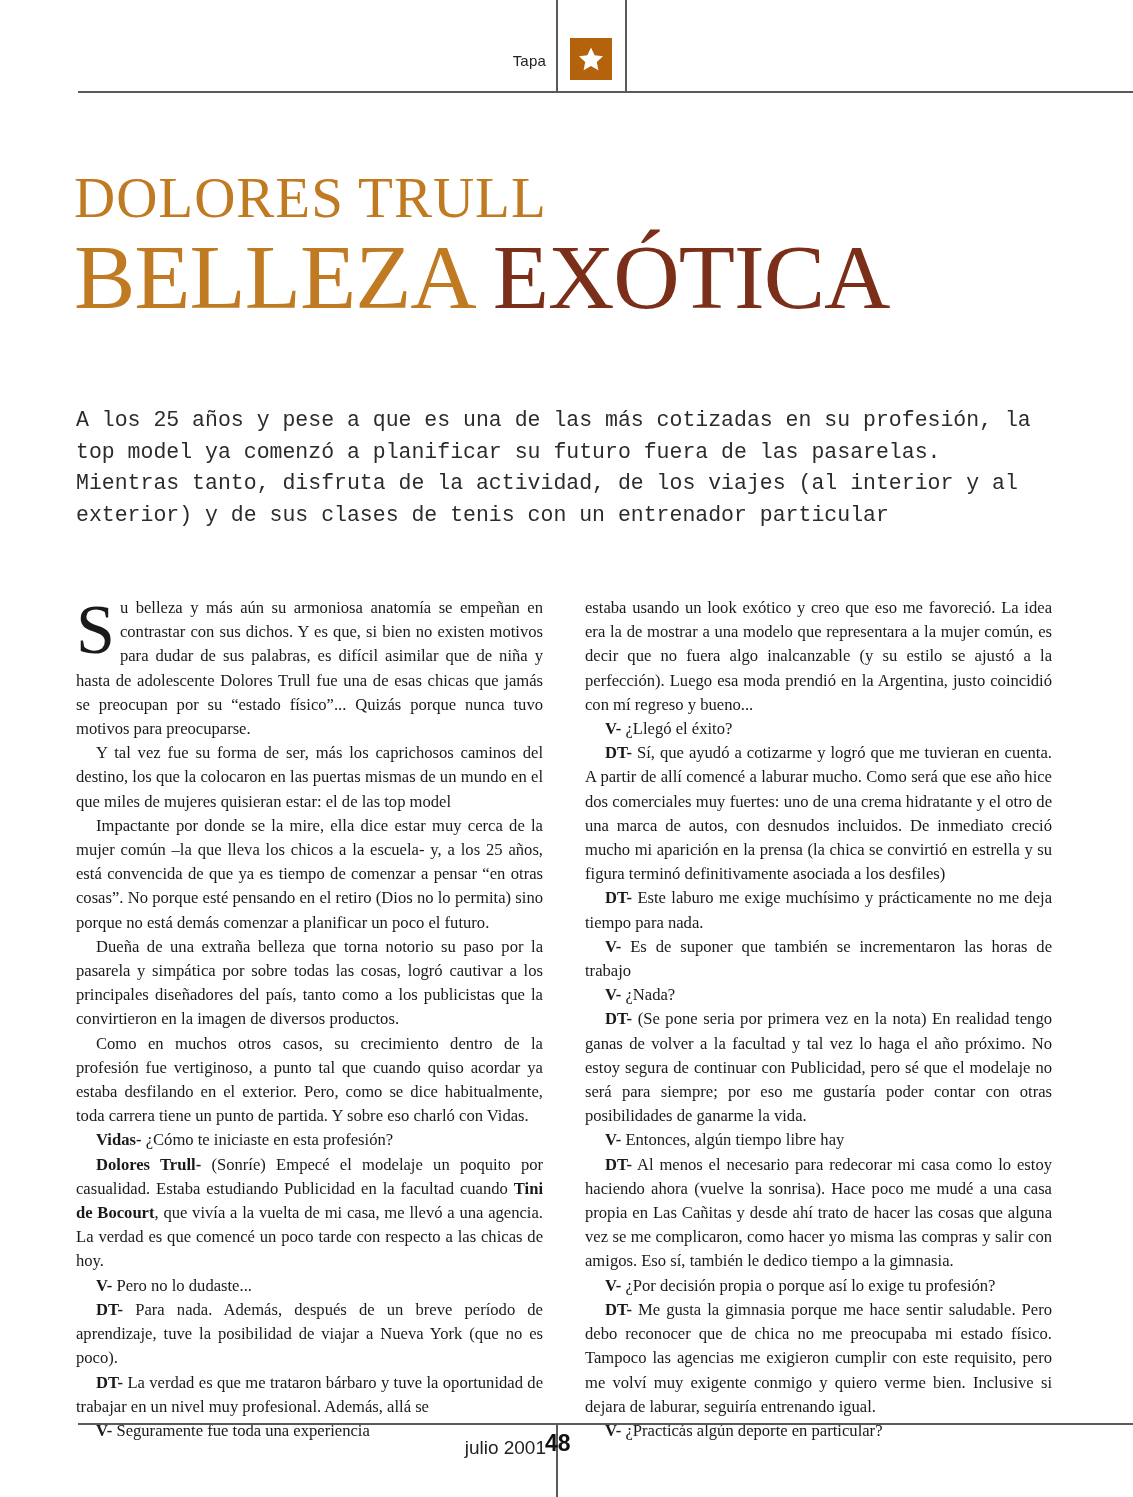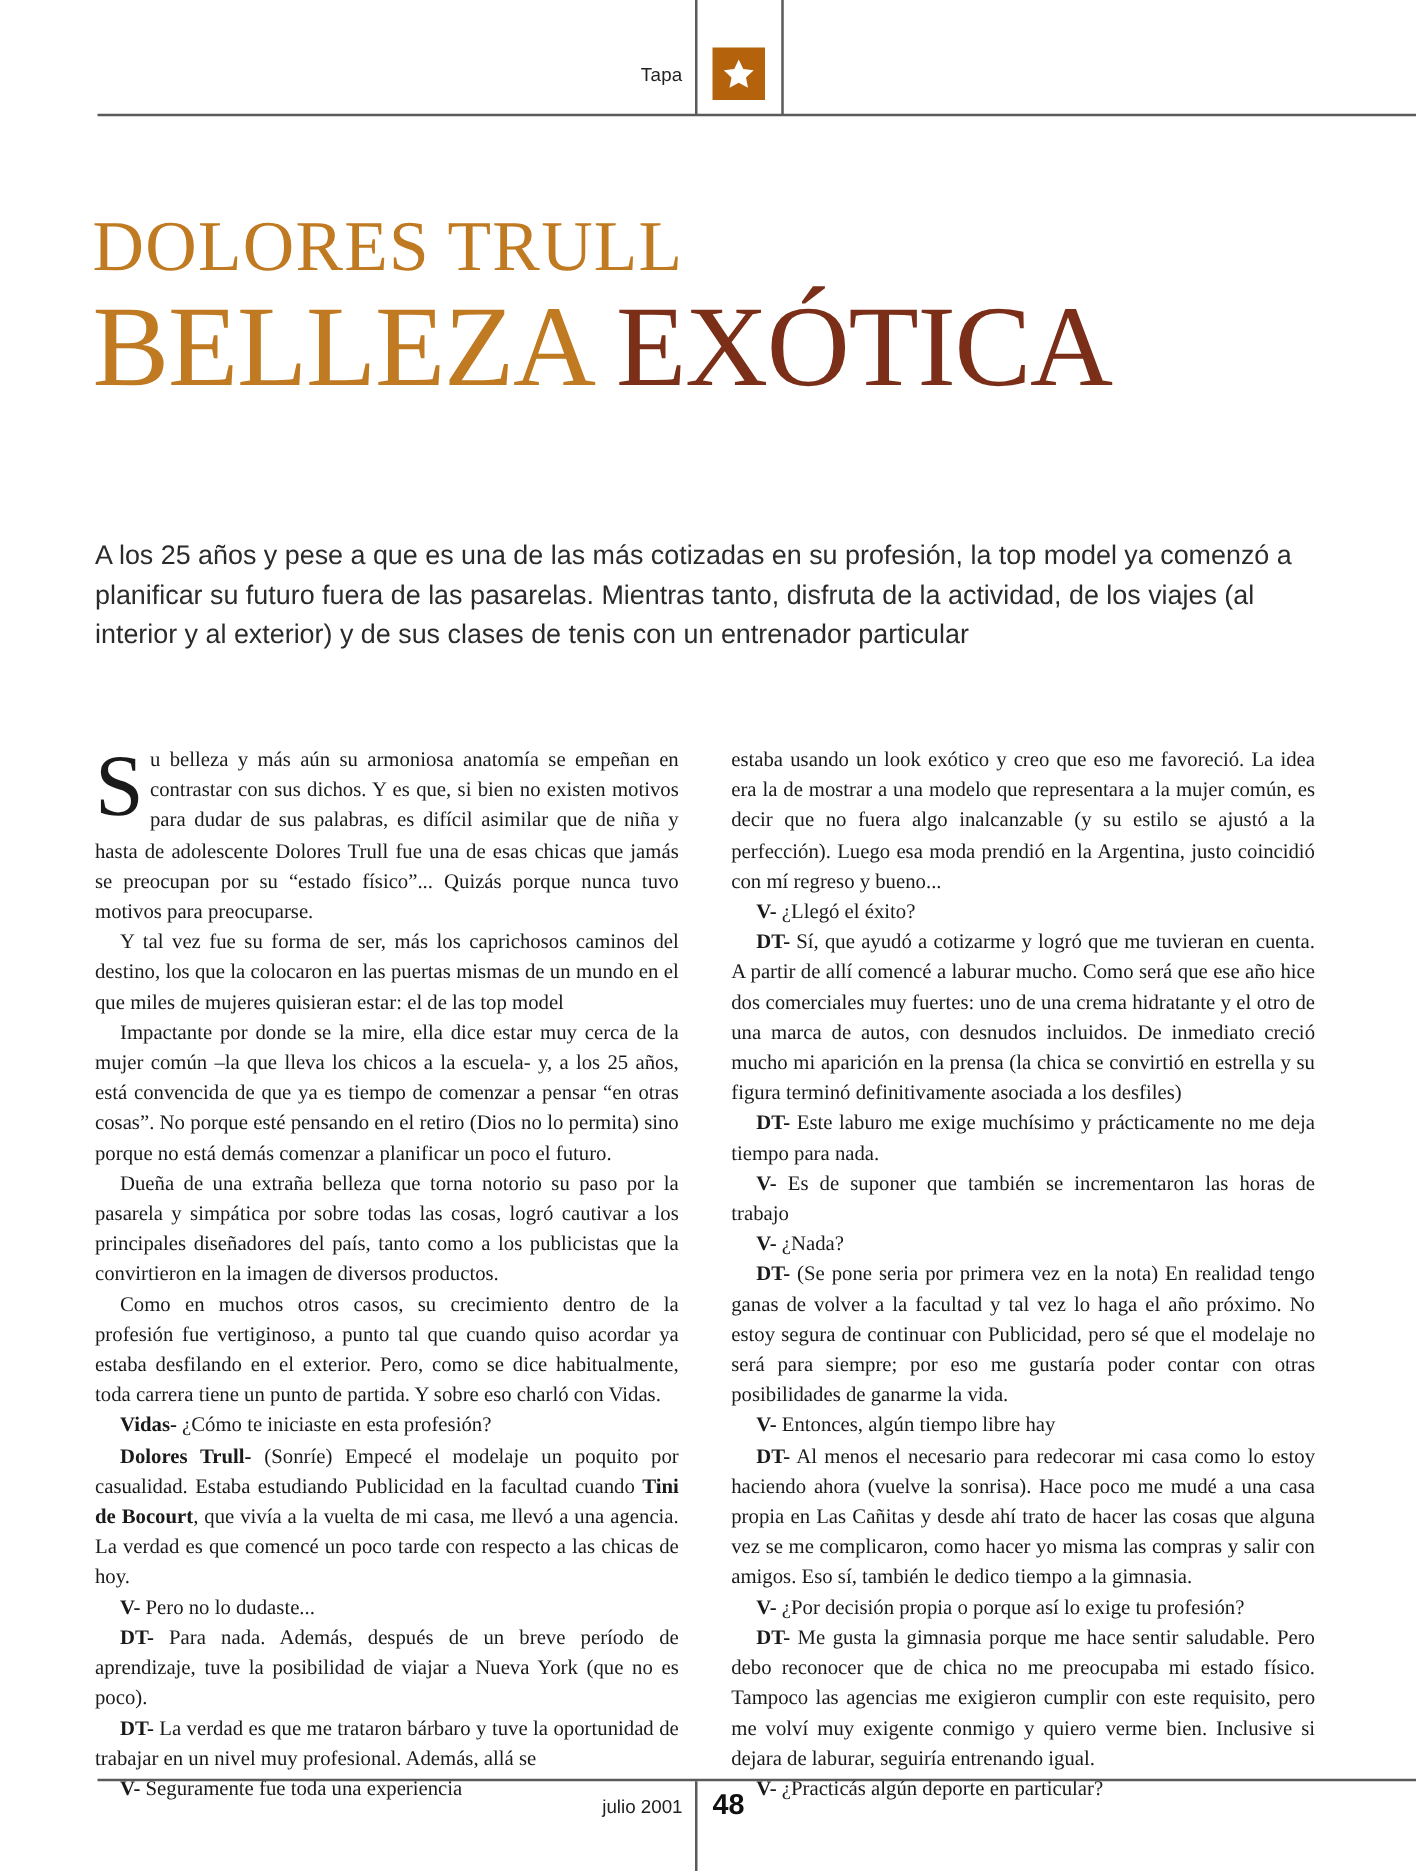--- a/index.html
+++ b/index.html
@@ -85,25 +85,24 @@
     white-space: nowrap;
   }
   .headline .h-a { color: #c07a22; }
   .headline .h-b { color: #7b2f18; }
 
   
   .standfirst {
     position: absolute;
     left: 76px; top: 405px;
     width: 975px;
-    font-family: Liberation Sans, sans-serif;
+    font-family: Liberation Mono, monospace;
     font-size: 21.5px;
     line-height: 31.5px;
     color: #2b2b2b;
-    margin-top: 24px;
   }
 
   
   .columns {
     position: absolute;
     left: 76px; top: 596px;
     width: 976px;
     height: 800px;
     display: flex;
     gap: 42px;
@@ -140,26 +139,26 @@
     left: 556px; top: 1425px;
     width: 2px; height: 72px;
     background: #5a5a5a;
   }
   .footer-date {
     position: absolute;
     left: 300px; top: 1437px;
     width: 246px;
     text-align: right;
     font-family: "Liberation Sans", sans-serif;
-    font-size: 15px;
+    font-size: 19px;
     color: #222;
   }
   .footer-page {
     position: absolute;
-    left: 570px; top: 1430px;
+    left: 545px; top: 1430px;
     font-family: "Liberation Sans", sans-serif;
     font-size: 23px;
     font-weight: bold;
     color: #111;
   }
 </style>
 </head>
 <body>
 
 <div class="header">

